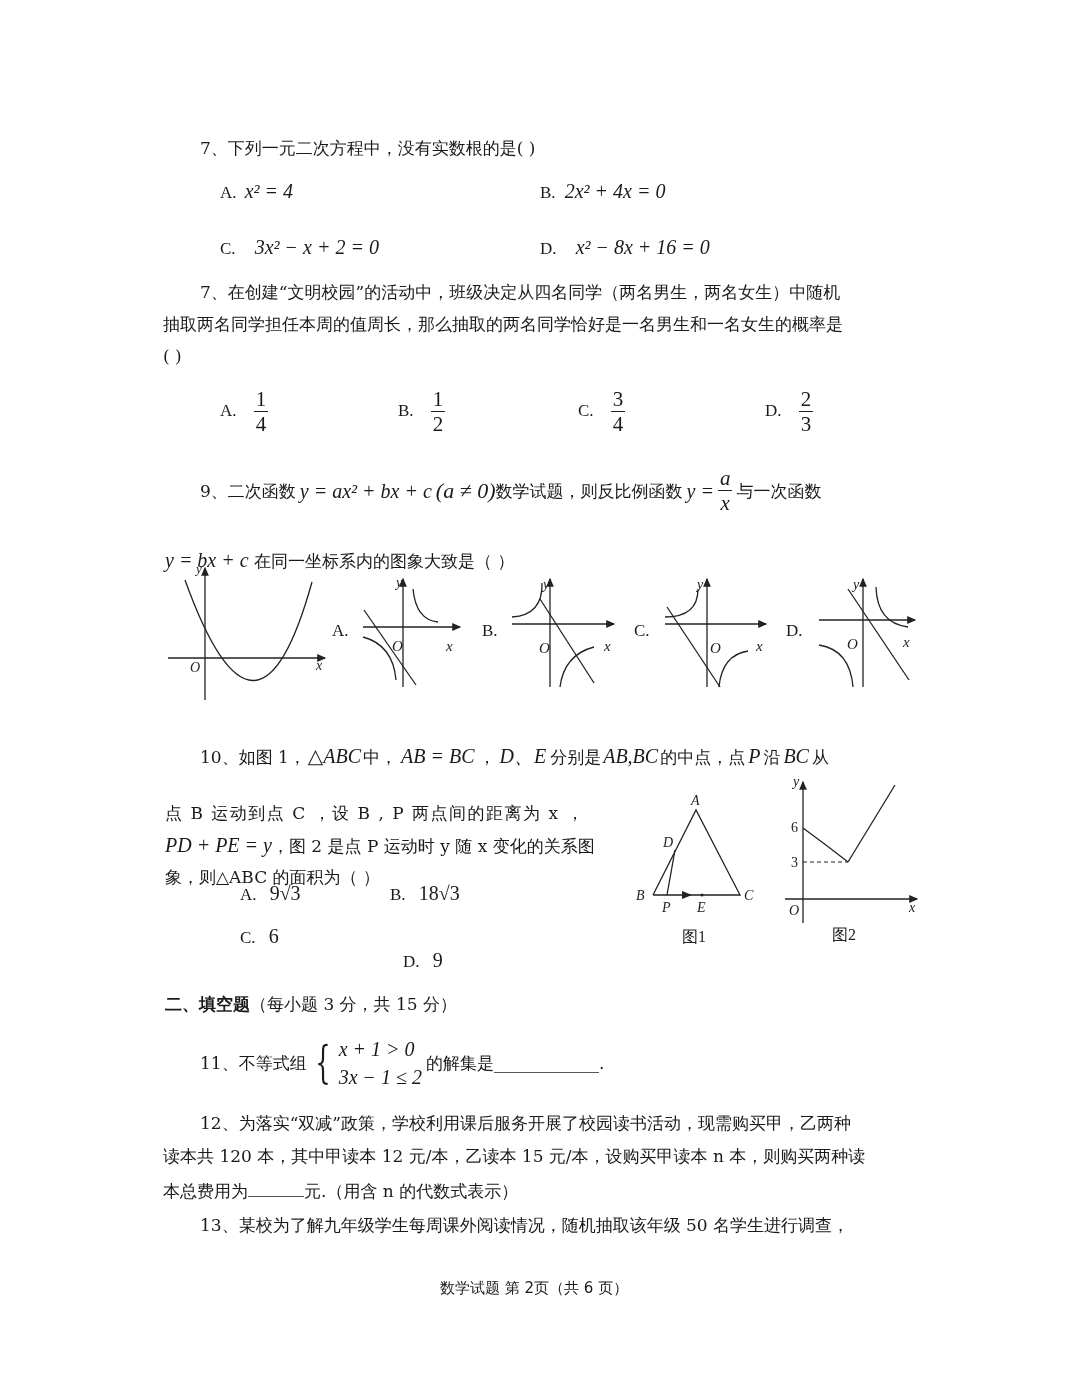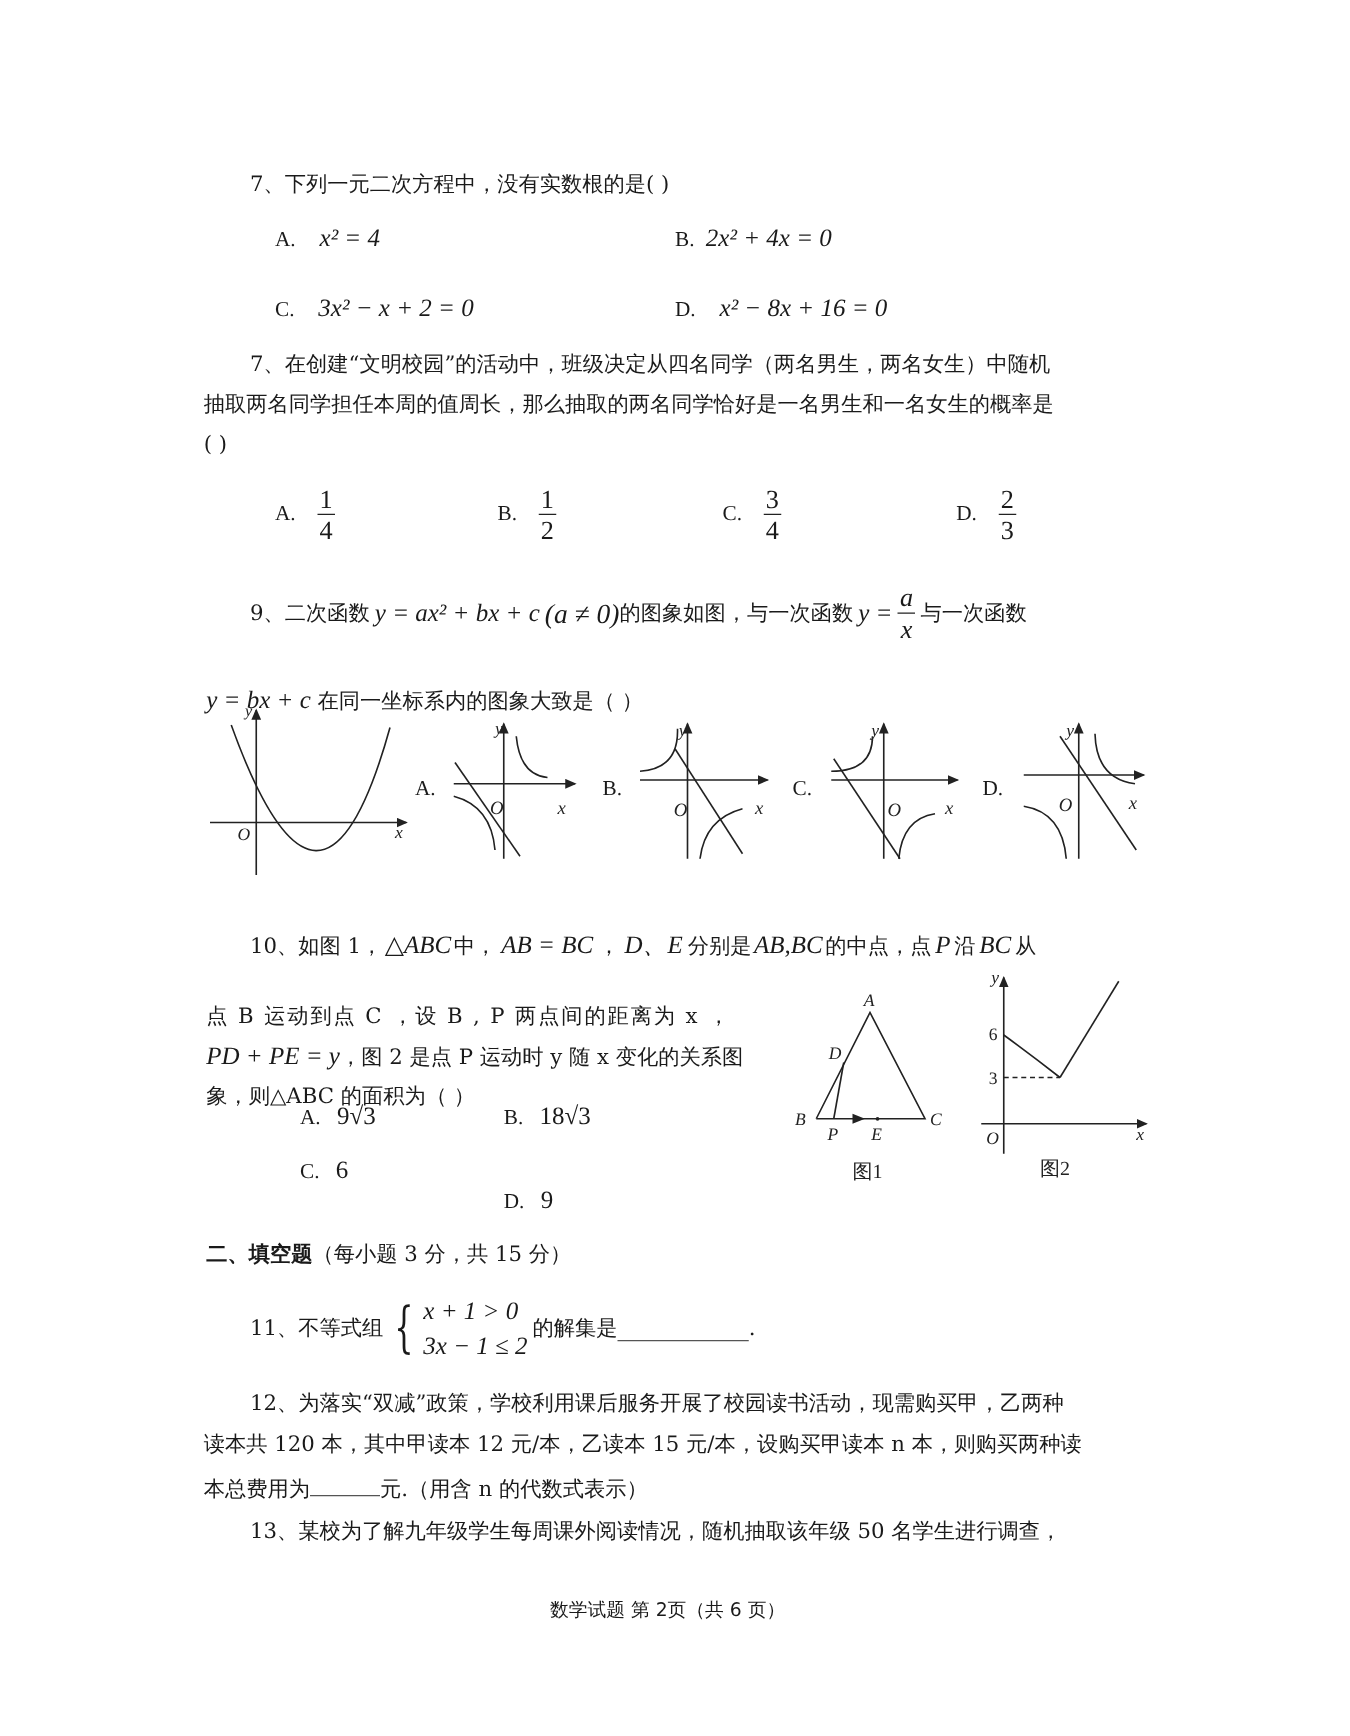--- a/index.html
+++ b/index.html
@@ -17,21 +17,21 @@
   .bold { font-weight:bold; }
   svg text { font-family:"Liberation Serif",serif; font-style:italic; fill:#222; }
   svg .up { font-style:normal; }
 </style>
 </head>
 <body>
 
 <div class="abs txt" style="left:200px;top:137px;">7、下列一元二次方程中，没有实数根的是(      )</div>
 <div class="abs" style="left:220px;top:180px;">
   <span class="lab">A.</span>
-  <span class="m" style="margin-left:14px;">x² = 4</span>
+  <span class="m" style="margin-left:3px;">x² = 4</span>
 </div>
 <div class="abs" style="left:540px;top:180px;">
   <span class="lab">B.</span>
   <span class="m" style="margin-left:4px;">2x² + 4x = 0</span>
 </div>
 <div class="abs" style="left:220px;top:236px;">
   <span class="lab">C.</span>
   <span class="m" style="margin-left:14px;">3x² − x + 2 = 0</span>
 </div>
 <div class="abs" style="left:540px;top:236px;">
@@ -69,21 +69,21 @@
   <span class="frac" style="margin-left:12px;">
       <span class="num">2</span>
       <span>3</span>
     </span>
 </div>
 
 <div class="abs txt" style="left:200px;top:466px;display:flex;align-items:center;">
   <span>9、二次函数</span>
   <span class="m" style="margin:0 4px;">y = ax² + bx + c</span>
   <span class="m" style="font-size:22px;">(a ≠ 0)</span>
-  <span>的图象如图，与一次函数</span>
+  <span>数学试题，则反比例函数</span>
   <span class="m" style="margin-left:4px;">y =</span>
   <span class="frac" style="font-style:italic;margin:0 4px;">
       <span class="num">a</span>
       <span>x</span>
     </span>
   <span>与一次函数</span>
 </div>
 <div class="abs txt" style="left:165px;top:517px;margin-top:32px;">
   <span class="m">y = bx + c</span>
   <span>在同一坐标系内的图象大致是（      ）</span>
@@ -169,21 +169,21 @@
 <div class="abs txt" style="left:165px;top:802px;letter-spacing:1.5px;">点 B 运动到点 C ，设 B , P 两点间的距离为 x ，</div>
 <div class="abs txt" style="left:165px;top:834px;">
   <span class="m">PD + PE = y</span><span>，图 2 是点 P 运动时 y 随 x 变化的关系图</span>
 </div>
 <div class="abs txt" style="left:165px;top:866px;">象，则△ABC 的面积为（      ）</div>
 
 <div class="abs" style="left:240px;top:882px;">
   <span class="lab">A.</span>
   <span class="mr" style="margin-left:8px;">9√3</span>
 </div>
-<div class="abs" style="left:403px;top:882px;">
+<div class="abs" style="left:390px;top:882px;">
   <span class="lab">B.</span>
   <span class="mr" style="margin-left:8px;">18√3</span>
 </div>
 <div class="abs" style="left:240px;top:925px;">
   <span class="lab">C.</span>
   <span class="mr" style="margin-left:8px;">6</span>
 </div>
 <div class="abs" style="left:403px;top:949px;">
   <span class="lab">D.</span>
   <span class="mr" style="margin-left:8px;">9</span>

